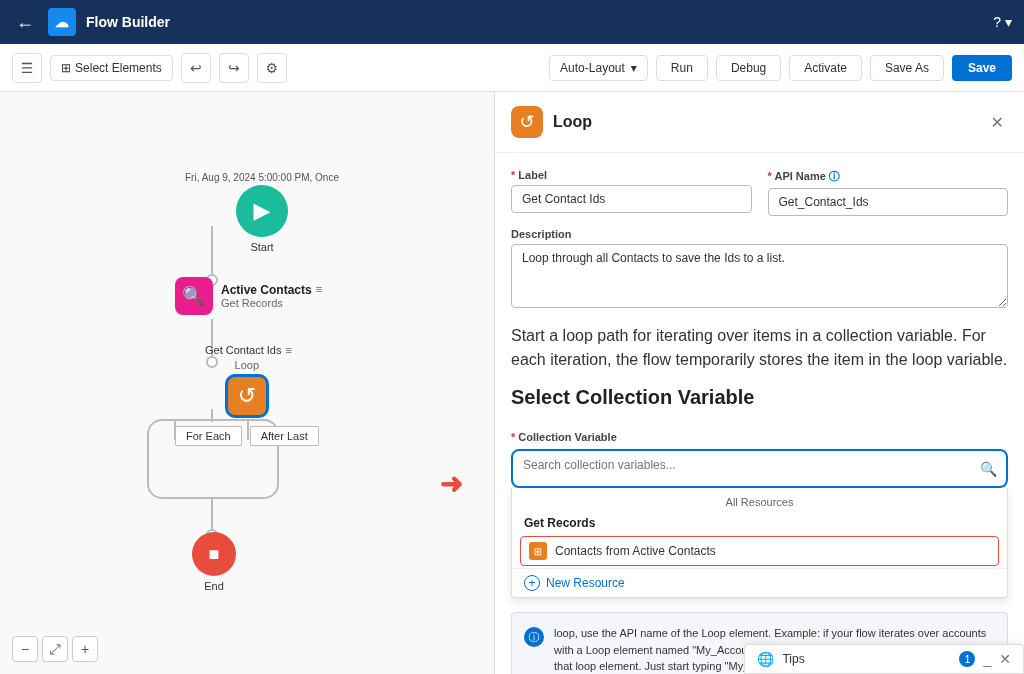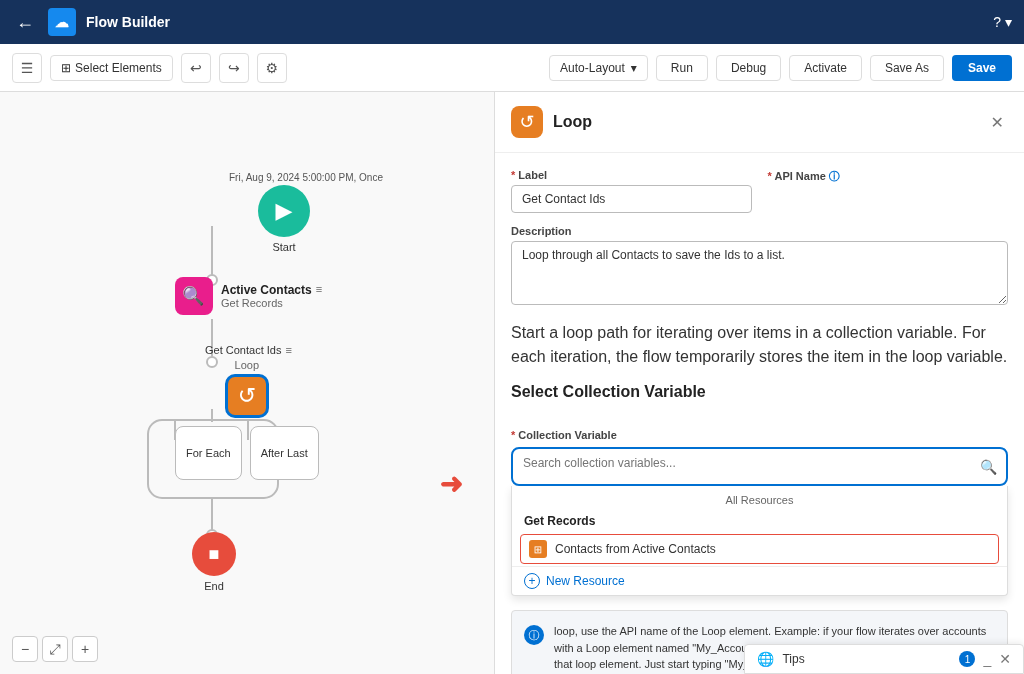--- a/index.html
+++ b/index.html
@@ -153,22 +153,22 @@
       color: white; font-size: 22px;
       border: 3px solid #0070d2;
     }
 
     
     .loop-branches {
       display: flex; gap: 8px; margin-top: 8px;
     }
     .branch-btn {
       border: 1px solid #bbb;
-      border-radius: 8px;
-      padding: 20px 10px;
+      border-radius: 1px;
+      padding: 3px 10px;
       font-size: 11px;
       background: white;
       cursor: pointer;
       color: #333;
     }
 
     
     .end-node {
       position: absolute;
       top: 440px; left: 192px;
@@ -260,21 +260,21 @@
       color: #333;
       height: 64px;
       resize: vertical;
     }
 
     .info-text {
       font-size: 16px; color: #333; line-height: 1.5; margin-bottom: 14px;
     }
 
     .section-title {
-      font-size: 16px; font-weight: 600; color: #222; margin-bottom: 28px;
+      font-size: 20px; font-weight: 600; color: #222; margin-bottom: 22px;
     }
 
     
     .collection-search-wrapper {
       position: relative;
       margin-bottom: 0;
     }
     .collection-search {
       width: 100%;
       border: 2px solid #0070d2;
@@ -447,21 +447,21 @@
 
       <line x1="175" y1="328" x2="175" y2="348" stroke="#bbb" stroke-width="2"></line>
 
       <line x1="248" y1="328" x2="248" y2="348" stroke="#bbb" stroke-width="2"></line>
 
       <line x1="212" y1="406" x2="212" y2="440" stroke="#bbb" stroke-width="2"></line>
       <circle cx="212" cy="443" r="5" fill="white" stroke="#bbb" stroke-width="2"></circle>
     </svg>
 
     <div class="start-node">
-      <div style="font-size:10px;color:#555;text-align:center;white-space:nowrap;margin-bottom:2px;margin-left:44px;">Fri, Aug 9, 2024 5:00:00 PM, Once</div>
+      <div style="font-size:10px;color:#555;text-align:center;white-space:nowrap;margin-bottom:2px;">Fri, Aug 9, 2024 5:00:00 PM, Once</div>
       <div class="start-circle">▶</div>
       <div style="font-size:11px;color:#333;margin-top:4px;">Start</div>
     </div>
 
     <div class="get-records-node">
       <div class="get-records-icon">🔍</div>
       <div class="node-text">
         <div class="node-title">
           <span>Active Contacts</span>
           <span style="color:#666;font-size:11px;">≡</span>
@@ -514,20 +514,21 @@
             <span>Label</span>
           </label>
           <input type="text" class="form-input" value="Get Contact Ids" style="">
         </div>
         <div class="form-group">
           <label class="form-label">
             <span style="color:#c23934;">*</span>
             <span>API Name</span>
             <span class="info-icon" style="color:#0070d2;cursor:pointer;">ⓘ</span>
           </label>
+          <input type="text" class="form-input" value="Get_Contact_Ids" style="">
         </div>
       </div>
 
       <div class="form-group" style="margin-bottom:12px;">
         <label class="form-label">Description</label>
         <textarea class="form-textarea" style="">Loop through all Contacts to save the Ids to a list.</textarea>
       </div>
 
       <p class="info-text">Start a loop path for iterating over items in a collection variable. For each iteration, the flow temporarily stores the item in the loop variable.</p>
 

